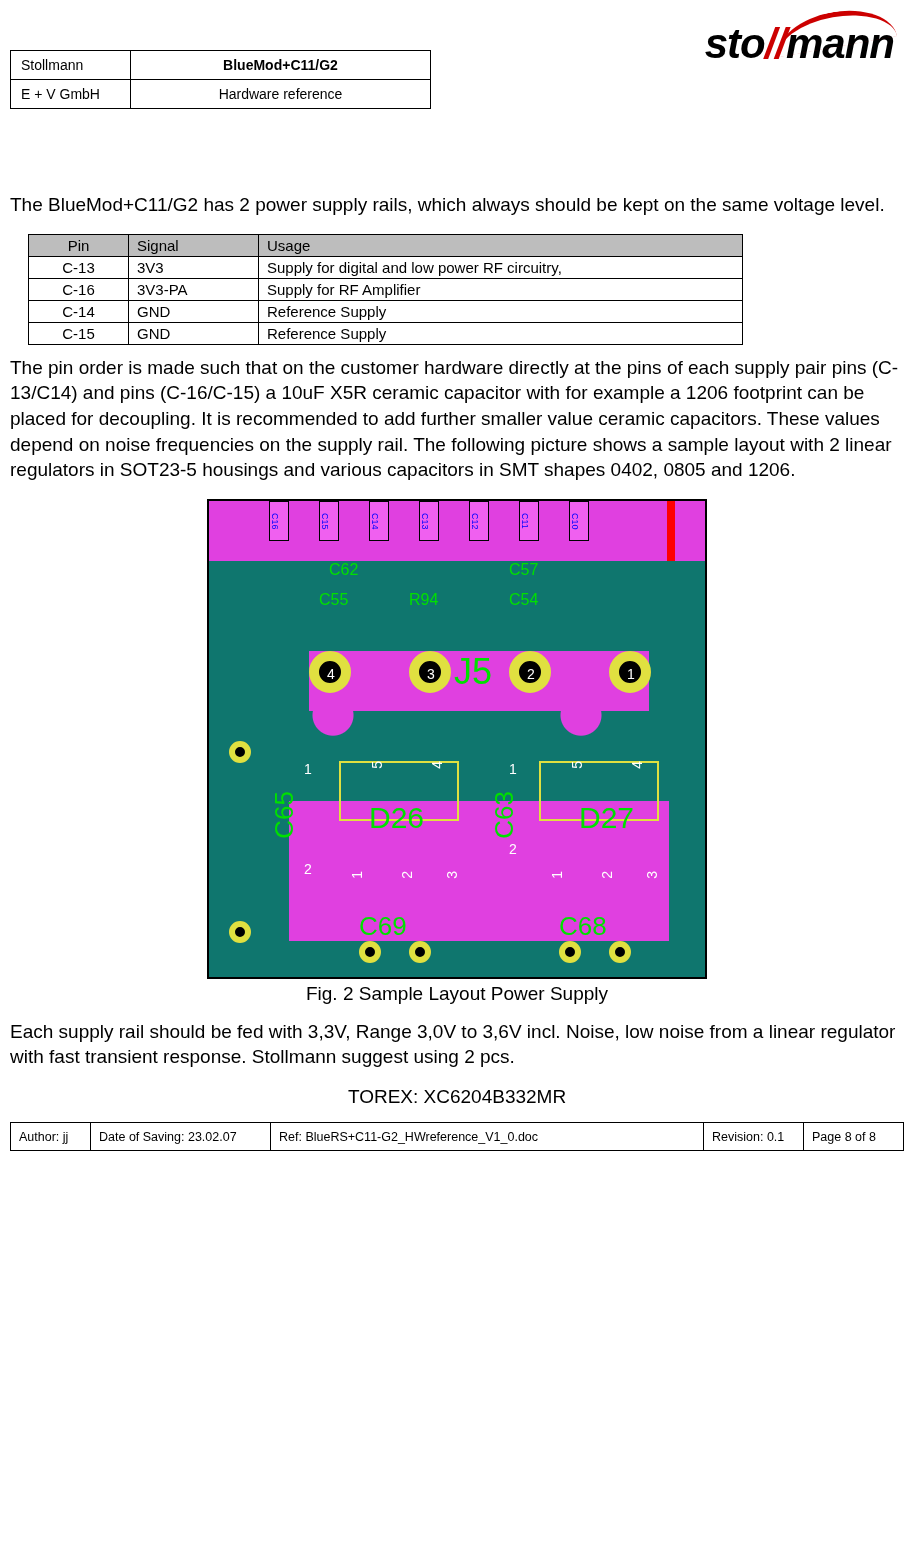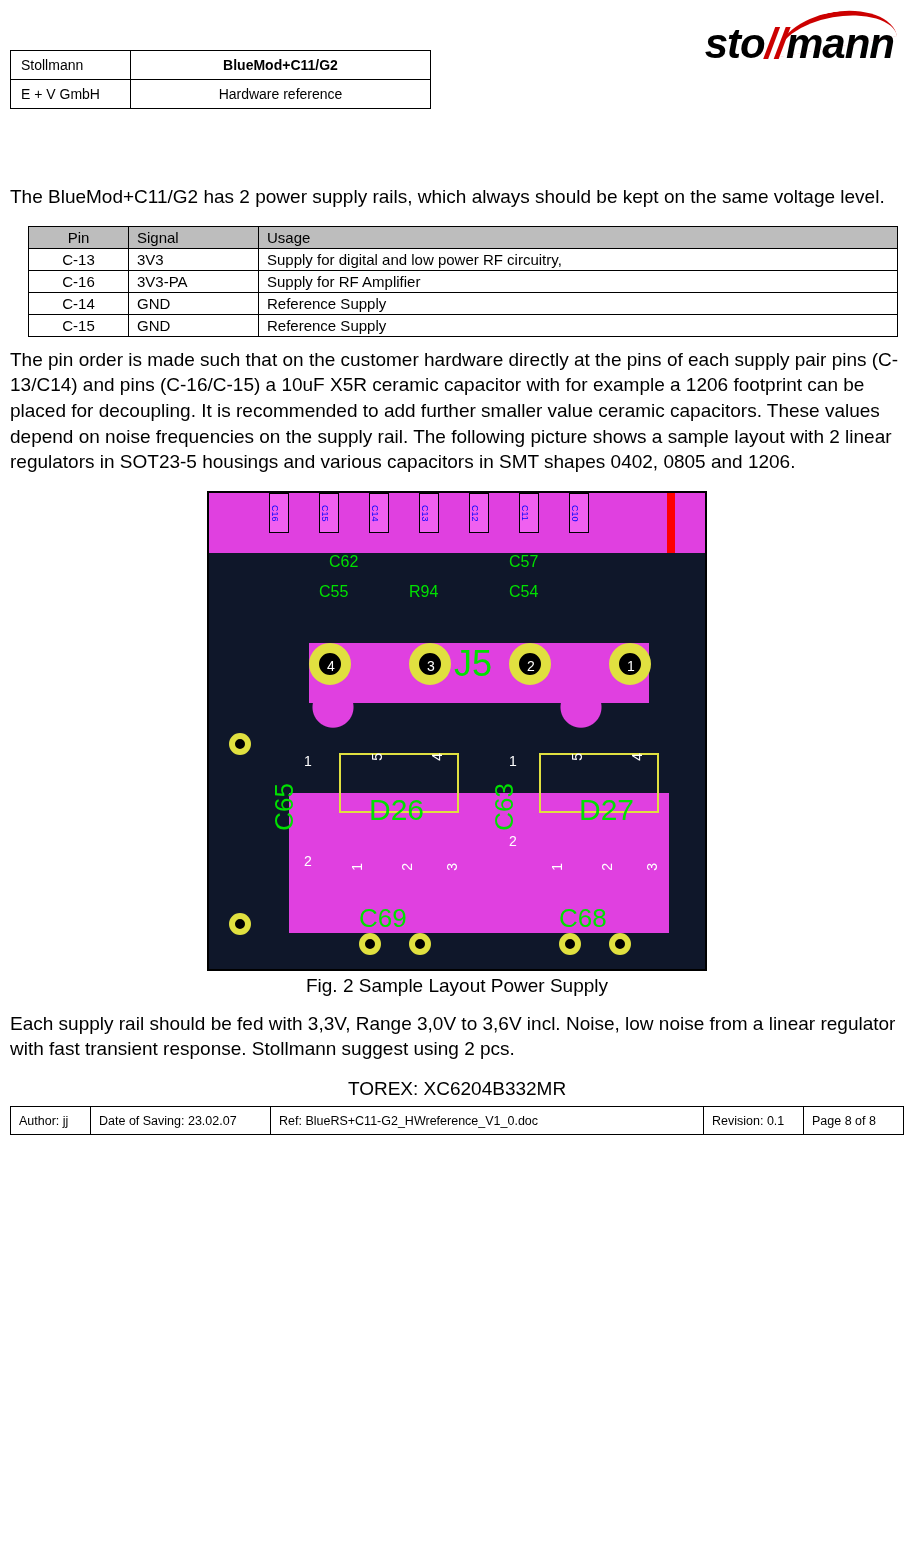--- a/index.html
+++ b/index.html
@@ -6,21 +6,21 @@
   body {
     margin: 0;
     padding: 0;
     font-family: Arial, Helvetica, sans-serif;
     font-size: 19px;
     color: #000;
     background: #fff;
     width: 914px;
   }
   .page {
-    padding: 4px 10px;
+    padding: 12px 10px;
     position: relative;
   }
   .header-tbl {
     border-collapse: collapse;
     position: absolute;
     top: 50px;
     left: 10px;
     font-size: 14px;
   }
   .header-tbl td {
@@ -61,42 +61,42 @@
     margin: 0 0 20px 0;
   }
   h3.subsec {
     font-size: 20px;
     font-weight: bold;
     margin: 0 0 18px 0;
   }
   p { margin: 0 0 16px 0; line-height: 1.35; }
   .pin-table {
     border-collapse: collapse;
-    width: 870px;
+    width: 715px;
     margin: 0 0 10px 18px;
     font-size: 15px;
   }
   .pin-table th, .pin-table td {
     border: 1px solid #000;
     padding: 2px 8px;
     text-align: left;
   }
   .pin-table th {
     background: #bdbdbd;
     font-weight: normal;
   }
   .pin-table .col-pin { width: 100px; text-align: center; }
   .pin-table .col-sig { width: 130px; }
   .fig-wrap { text-align: center; margin: 12px 0 8px 0; }
   .pcb {
     width: 500px;
     height: 480px;
     margin: 0 auto;
     position: relative;
-    background: #0f172a;
+    background: #0f766e;
     border: 2px solid #000;
     overflow: hidden;
   }
   .pcb-inner { position: relative; width: 100%; height: 100%; }
   .trace-bg {
     position: absolute;
     top: 0; left: 0; right: 0; bottom: 0;
     background:
       radial-gradient(circle 60px at 25% 45%, #e040e0 20px, transparent 21px),
       radial-gradient(circle 60px at 75% 45%, #e040e0 20px, transparent 21px),

